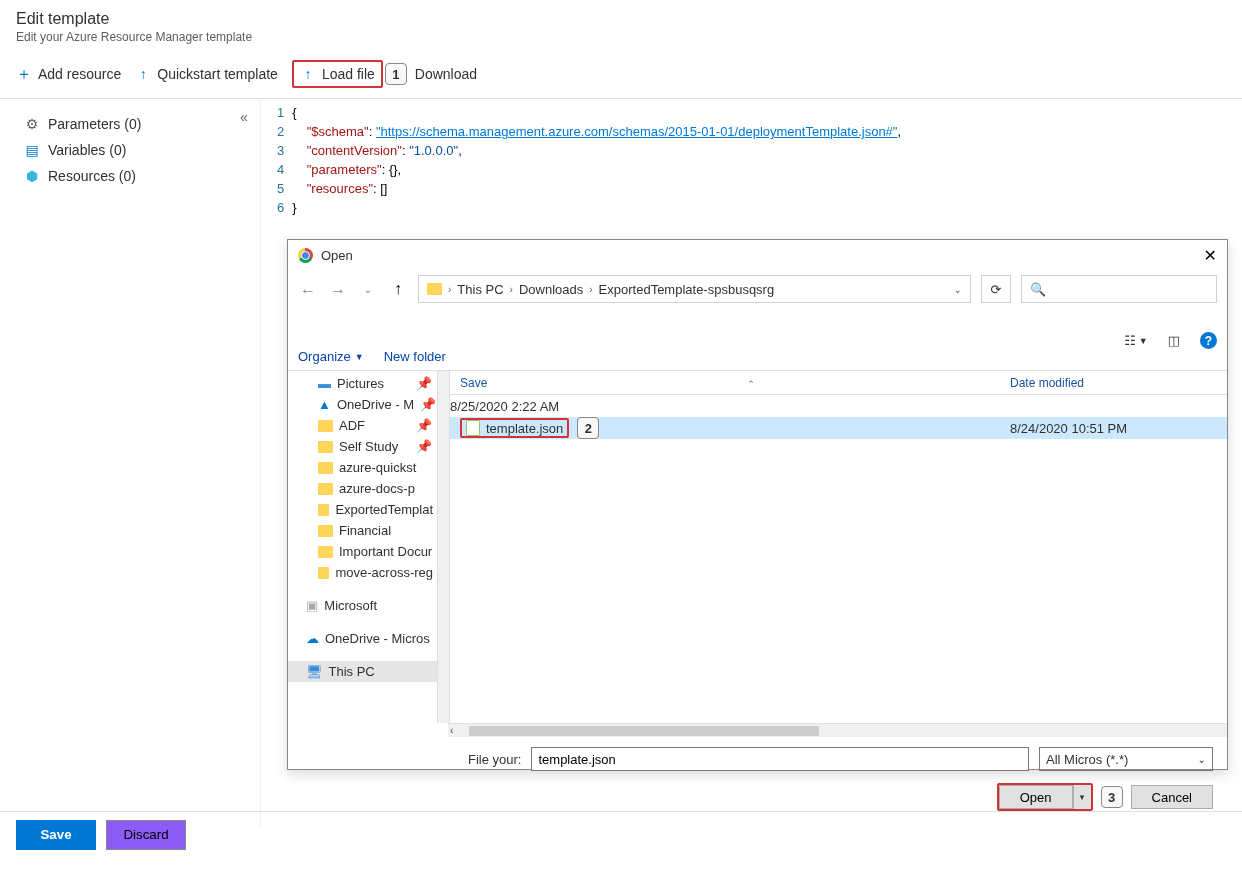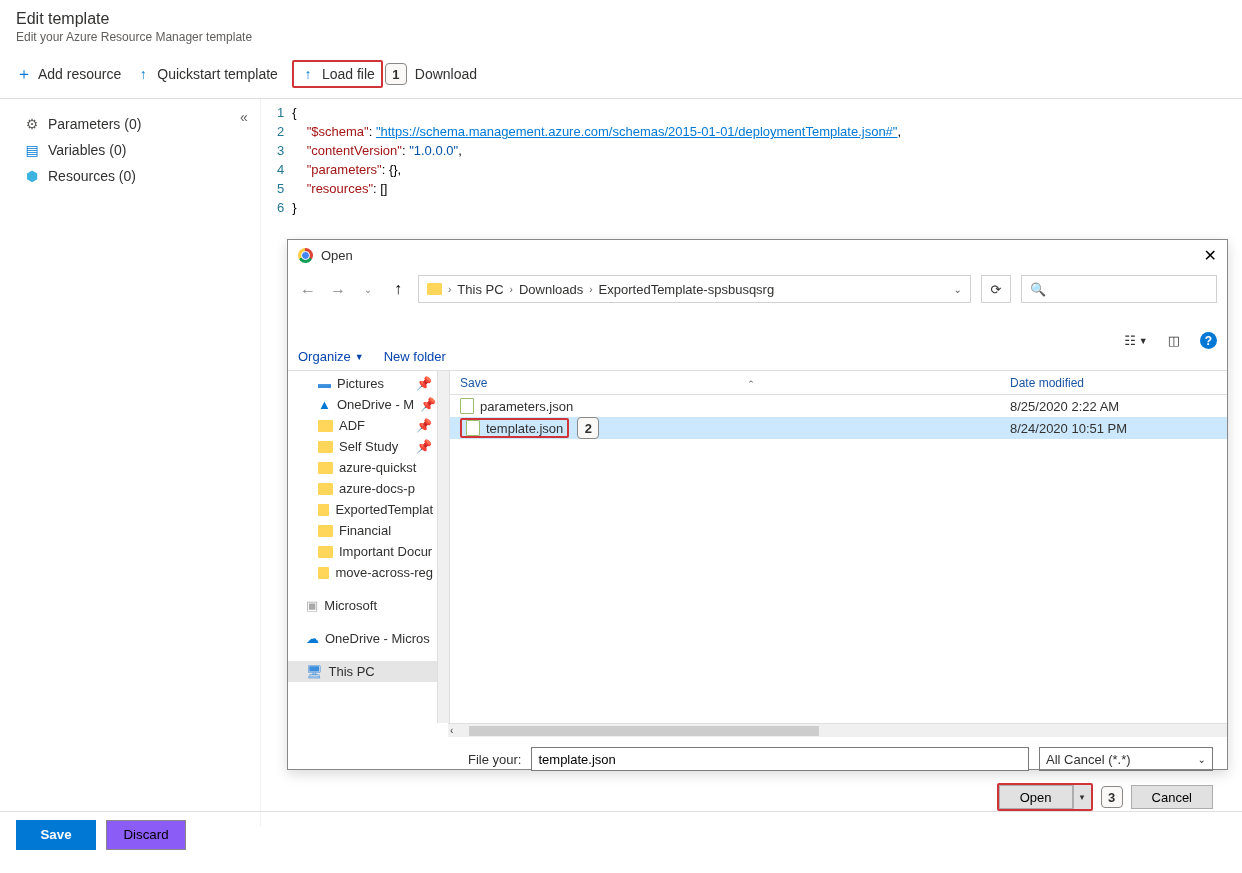--- a/index.html
+++ b/index.html
@@ -253,24 +253,20 @@
         </div>
     </div>
     <div class="tree-scroll"></div>
     <div class="file-list">
       <div class="file-head">
         <div class="col-name"><span>Save</span><span class="sort-caret">⌃</span></div>
         <div class="col-date">Date modified</div>
       </div>
       <div class="file-rows">
         <div class="file-row">
-          <div class="fname-wrap">
-              <span class="json-icon"></span>
-              <span>parameters.json</span>
-            </div>
           <div class="fdate">8/25/2020 2:22 AM</div>
         </div>
         <div class="file-row selected">
           <div class="fname-wrap">
             <span class="sel-box">
               <span class="json-icon"></span>
               <span>template.json</span>
             </span>
             <span class="callout" style="margin-left:2px">2</span>
           </div>
@@ -281,21 +277,21 @@
   </div>
   <div class="dialog-scroll">
       <span style="font-size:10px;margin:0 2px">‹</span>
       <span class="thumb"></span>
     </div>
   <div class="dialog-footer1">
     <span style="width:156px"></span>
     <span class="fname-label">File your:</span>
     <input class="fname-input" value="template.json" style="">
     <div class="filter-select">
-        <span>All Cancel (*.*)</span>
+        <span>All Micros (*.*)</span>
         <span style="font-size:10px">⌄</span>
       </div>
   </div>
   <div class="dialog-footer2">
     <div class="open-group">
       <button class="win-btn">Open</button>
       <div class="open-split">
           <span style="font-size:9px">▾</span>
         </div>
     </div>

